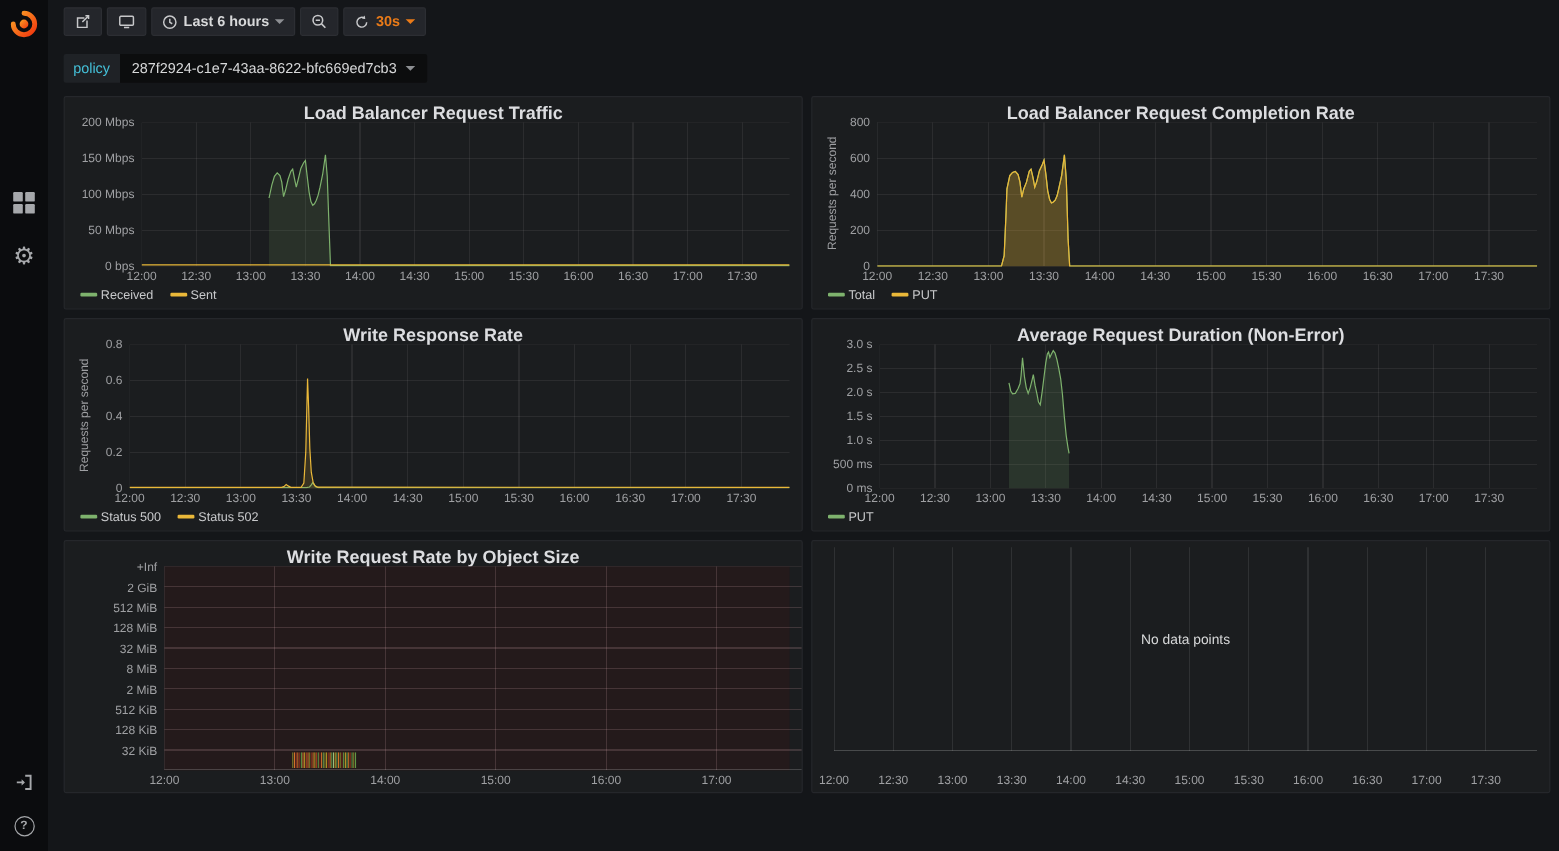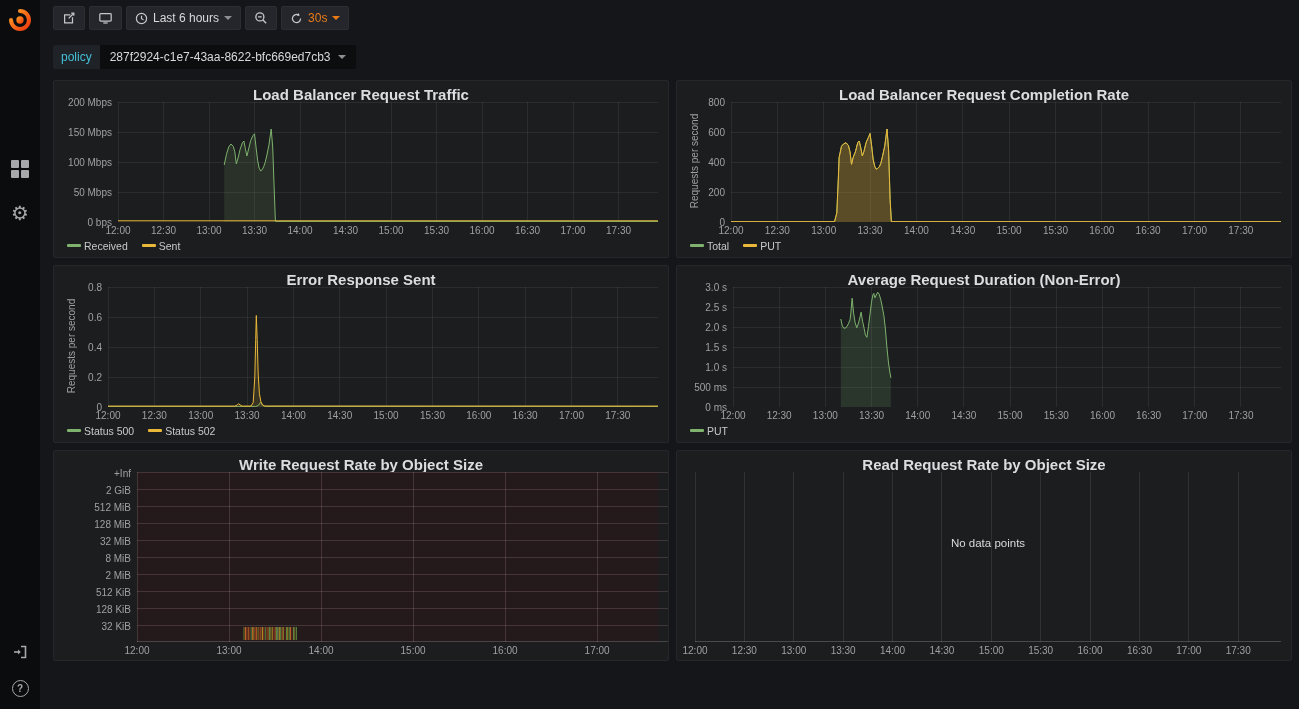--- a/index.html
+++ b/index.html
@@ -25,21 +25,21 @@
   .topbar { height:36px; display:flex; align-items:center; justify-content:space-between; padding:0 10px 0 13px; }
   .title-group { display:flex; align-items:center; gap:9px; }
   .mini-grid { display:grid; grid-template-columns:6px 6px; gap:1.5px; }
   .mini-grid i { width:6px; height:6px; background:#8d8f93; display:block; }
   .dash-title { font-size:15px; color:#e3e4e6; }
   .caret { width:0; height:0; border-left:4px solid transparent; border-right:4px solid transparent;
            border-top:4px solid #8d8f93; display:inline-block; }
   .top-actions { display:flex; align-items:center; gap:4px; }
   .tbtn { background:#24262b; border:1px solid #2c2e33; border-radius:2px; height:24px;
           display:flex; align-items:center; gap:5px; padding:0 8px; cursor:pointer;
-          color:#d8d9da; font-size:12px; font-family:inherit; }
+          color:#d8d9da; font-size:12px; font-family:inherit;font-weight:bold; }
   .tbtn svg { display:block; }
   .orange { color:#eb7b18; }
   .caret-orange { border-top-color:#eb7b18; }
 
   
   .submenu { height:42px; display:flex; align-items:center; padding-left:13px; }
   .var-chip { display:flex; align-items:stretch; cursor:pointer; }
   .var-label { background:#1f2226; color:#44c0d8; font-size:12px; padding:5px 8px; border-radius:2px 0 0 2px; }
   .var-value { background:#0c0d0e; color:#d8d9da; font-size:12px; padding:5px 10px; border-radius:0 2px 2px 0;
                display:flex; align-items:center; gap:7px; }
@@ -291,21 +291,21 @@
               <span class="lbl">Total</span>
             </div>
             <div class="legend-item">
               <span class="dash" style="background: rgb(234, 184, 57);"></span>
               <span class="lbl">PUT</span>
             </div>
           </div>
         </div>
       </div>
       <div class="panel">
-        <div class="panel-title">Error Response Sent</div>
+        <div class="panel-title">Write Response Rate</div>
         <div class="panel-body">
           <div class="chart-row">
             <div class="rot-col">
               <span>Requests per second</span>
             </div>
             <div class="gutter" style="width: 30px;">
               <span style="top: 115px;">0</span>
               <span style="top: 85px;">0.2</span>
               <span style="top: 55px;">0.4</span>
               <span style="top: 25px;">0.6</span>
@@ -510,21 +510,20 @@
                 <span style="left: 184.045px;">14:00</span>
                 <span style="left: 276.067px;">15:00</span>
                 <span style="left: 368.09px;">16:00</span>
                 <span style="left: 460.112px;">17:00</span>
               </div>
             </div>
           </div>
         </div>
       </div>
       <div class="panel">
-        <div class="panel-title">Read Request Rate by Object Size</div>
         <div class="panel-body">
           <div class="chart-row">
             <div class="gutter" style="width: 8px;"></div>
             <div class="plot-col">
               <div class="plot">
                 <svg width="586" height="170">
                   <line x1="0" y1="0" x2="0" y2="170" stroke="rgba(255,255,255,0.09)" shape-rendering="crispEdges"></line>
                   <line x1="49.38202247191011" y1="0" x2="49.38202247191011" y2="170" stroke="rgba(255,255,255,0.09)" shape-rendering="crispEdges"></line>
                   <line x1="98.76404494382022" y1="0" x2="98.76404494382022" y2="170" stroke="rgba(255,255,255,0.09)" shape-rendering="crispEdges"></line>
                   <line x1="148.14606741573033" y1="0" x2="148.14606741573033" y2="170" stroke="rgba(255,255,255,0.09)" shape-rendering="crispEdges"></line>

